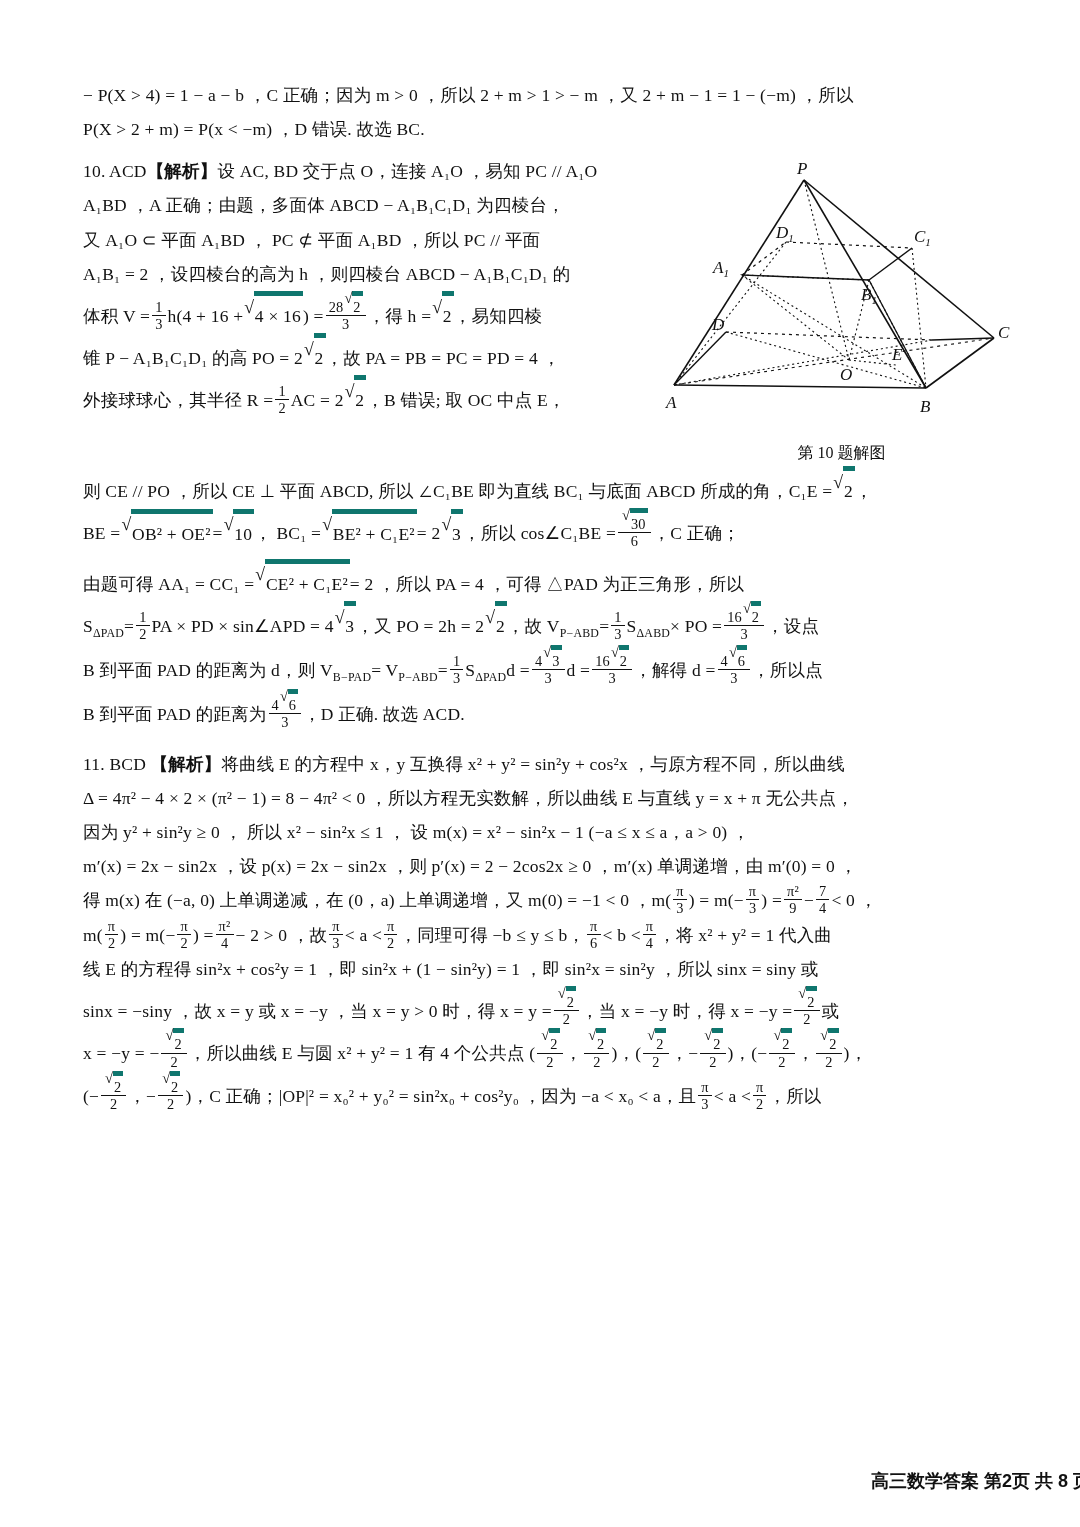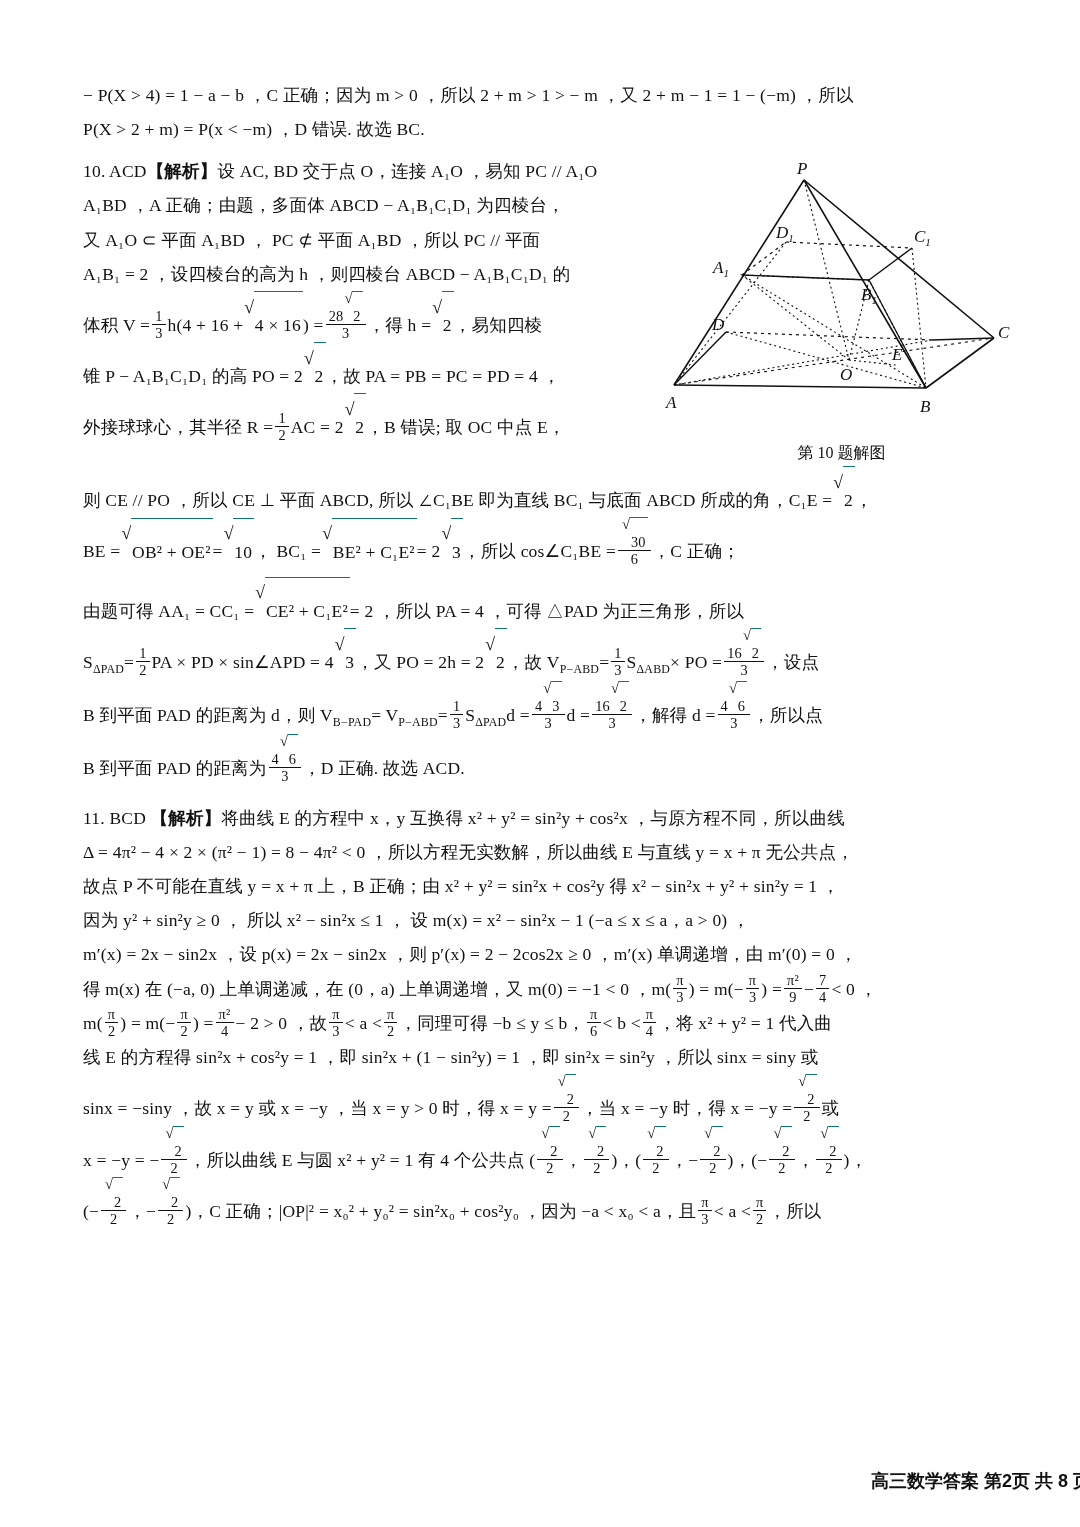--- a/index.html
+++ b/index.html
@@ -53,22 +53,22 @@
   }
   .sqrt:before {
     content: "\221A";
     position: absolute;
     left: 0;
     top: -0.07em;
     font-size: 1.02em;
   }
   .sqrt > .rad {
     display: inline-block;
-    border-top: 1px solid #0f766e;
-    padding: 16px 2px 0 1px;
+    border-top: 5px solid #0f766e;
+    padding: 3px 2px 0 1px;
   }
   .sub { font-size: 0.68em; vertical-align: sub; }
 
   
   .sec10 { position: relative; }
   .fig-wrap {
     float: right;
     width: 355px;
     margin: 6px 0 2px 14px;
   }
@@ -201,21 +201,20 @@
     </div>
   </div>
 
   <div class="gap"></div>
 
   <div class="para">
     <span class="blk">
       <span>11. BCD</span> <span class="bold">【解析】</span><span>将曲线 E 的方程中 x，y 互换得 x² + y² = sin²y + cos²x ，与原方程不同，所以曲线</span>
     </span>
     <span class="blk">Δ = 4π² − 4 × 2 × (π² − 1) = 8 − 4π² &lt; 0 ，所以方程无实数解，所以曲线 E 与直线 y = x + π 无公共点，</span>
-    <span class="blk">故点 P 不可能在直线 y = x + π 上，B 正确；由 x² + y² = sin²x + cos²y 得 x² − sin²x + y² + sin²y = 1 ，</span>
     <span class="blk">因为 y² + sin²y ≥ 0 ， 所以 x² − sin²x ≤ 1 ， 设 m(x) = x² − sin²x − 1 (−a ≤ x ≤ a，a &gt; 0) ，</span>
     <span class="blk">m′(x) = 2x − sin2x ，设 p(x) = 2x − sin2x ，则 p′(x) = 2 − 2cos2x ≥ 0 ，m′(x) 单调递增，由 m′(0) = 0 ，</span>
     <span class="blk">
       <span>得 m(x) 在 (−a, 0) 上单调递减，在 (0，a) 上单调递增，又 m(0) = −1 &lt; 0 ，m(</span><span class="frac"><span class="num">π</span><span class="den">3</span></span><span>) = m(−</span><span class="frac"><span class="num">π</span><span class="den">3</span></span><span>) =</span><span class="frac"><span class="num">π²</span><span class="den">9</span></span><span>−</span><span class="frac"><span class="num">7</span><span class="den">4</span></span><span>&lt; 0 ，</span>
     </span>
     <span class="blk">
       <span>m(</span><span class="frac"><span class="num">π</span><span class="den">2</span></span><span>) = m(−</span><span class="frac"><span class="num">π</span><span class="den">2</span></span><span>) =</span><span class="frac"><span class="num">π²</span><span class="den">4</span></span><span>− 2 &gt; 0 ，故</span><span class="frac"><span class="num">π</span><span class="den">3</span></span><span>&lt; a &lt;</span><span class="frac"><span class="num">π</span><span class="den">2</span></span><span>，同理可得 −b ≤ y ≤ b，</span><span class="frac"><span class="num">π</span><span class="den">6</span></span><span>&lt; b &lt;</span><span class="frac"><span class="num">π</span><span class="den">4</span></span><span>，将 x² + y² = 1 代入曲</span>
     </span>
     <span class="blk">线 E 的方程得 sin²x + cos²y = 1 ，即 sin²x + (1 − sin²y) = 1 ，即 sin²x = sin²y ，所以 sinx = siny 或</span>
     <span class="blk">

